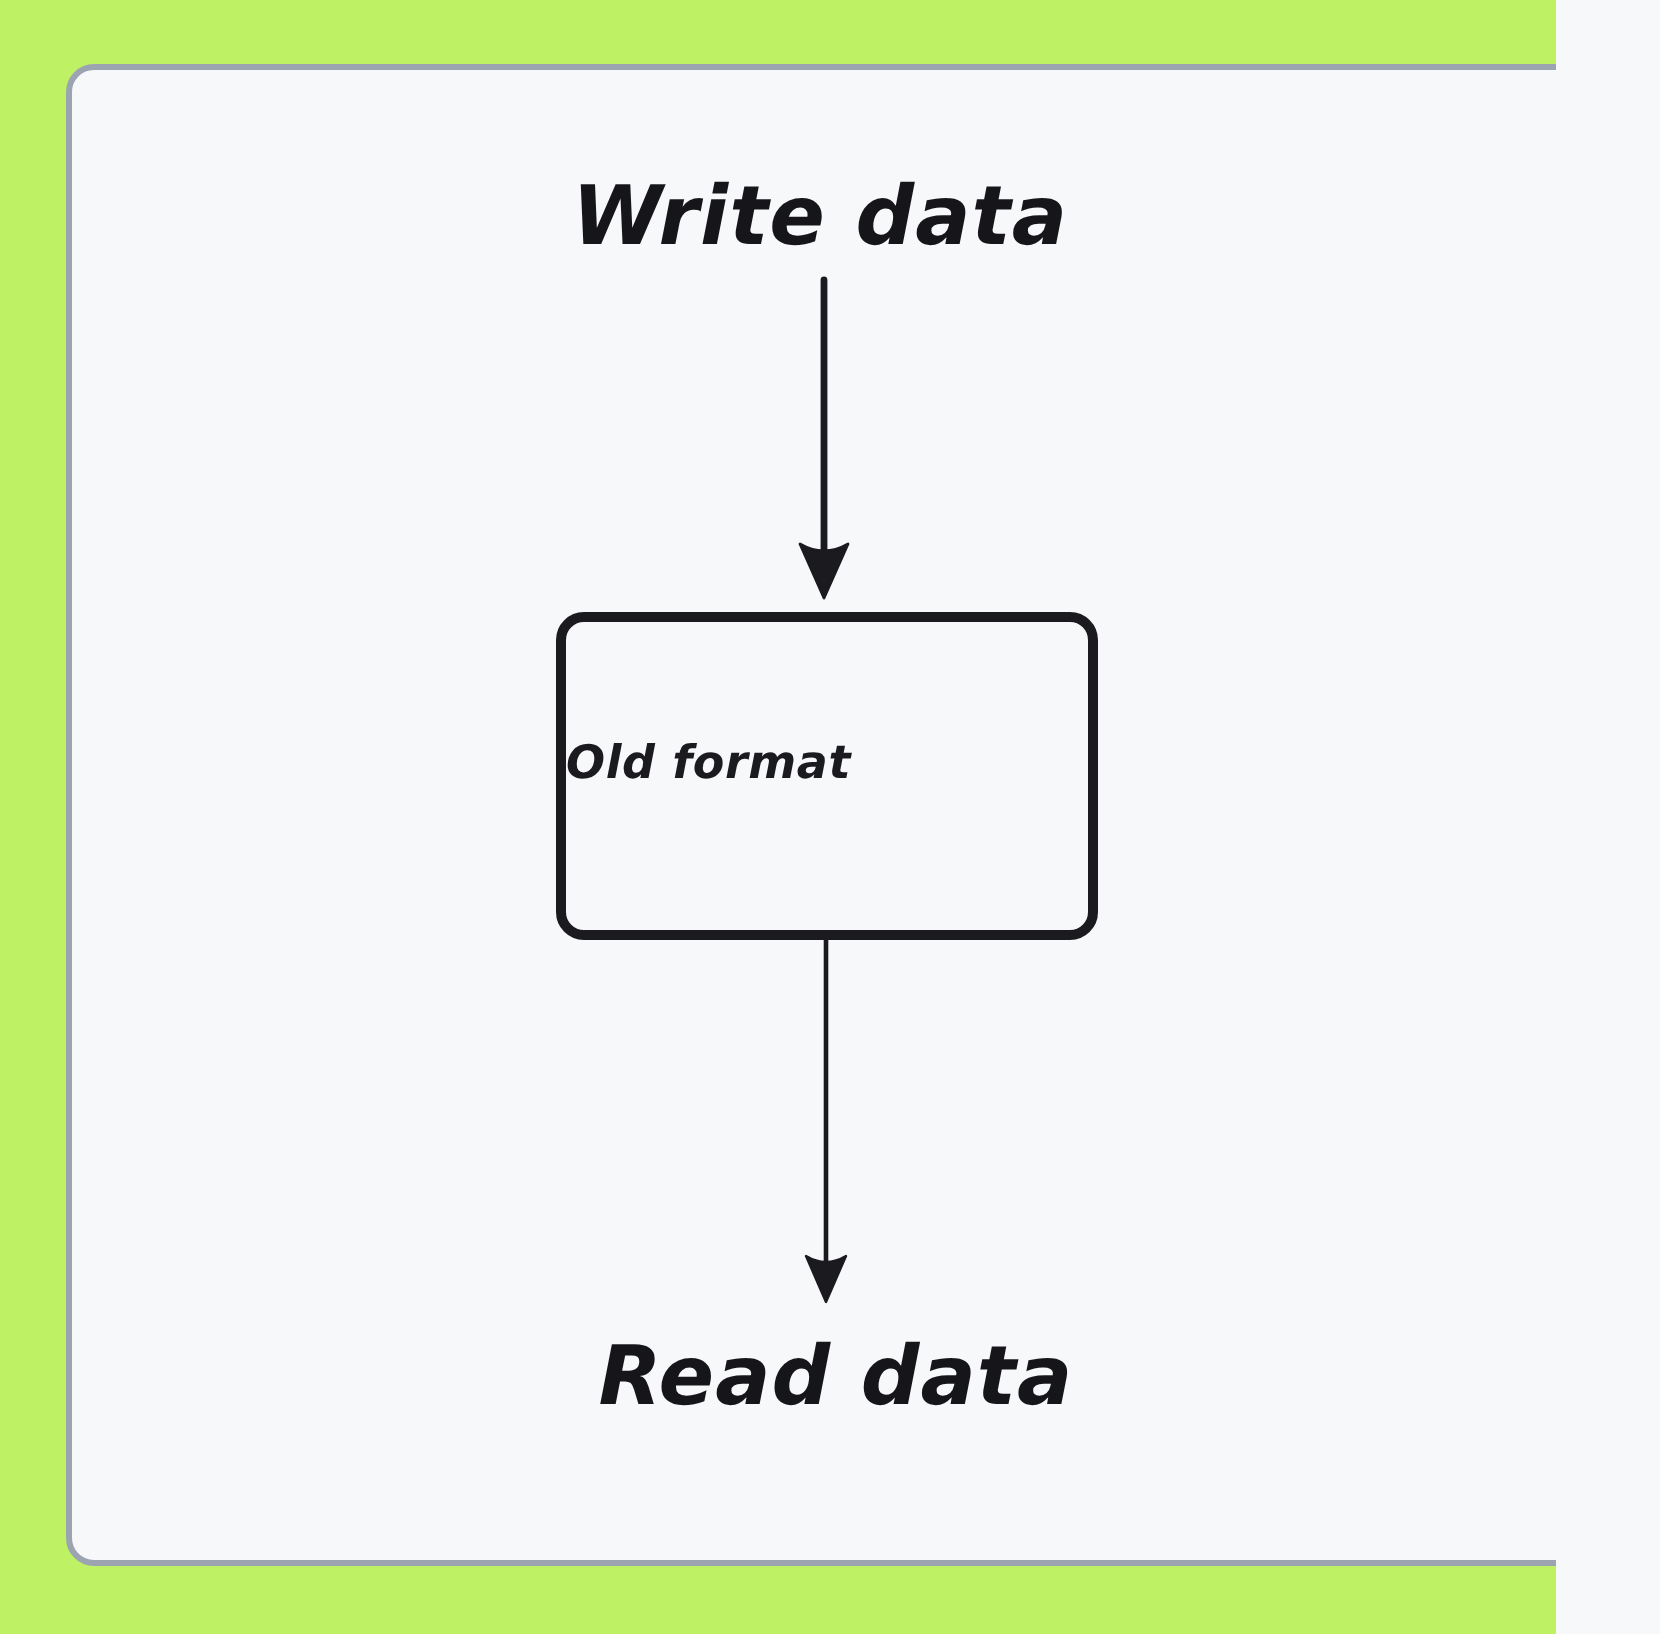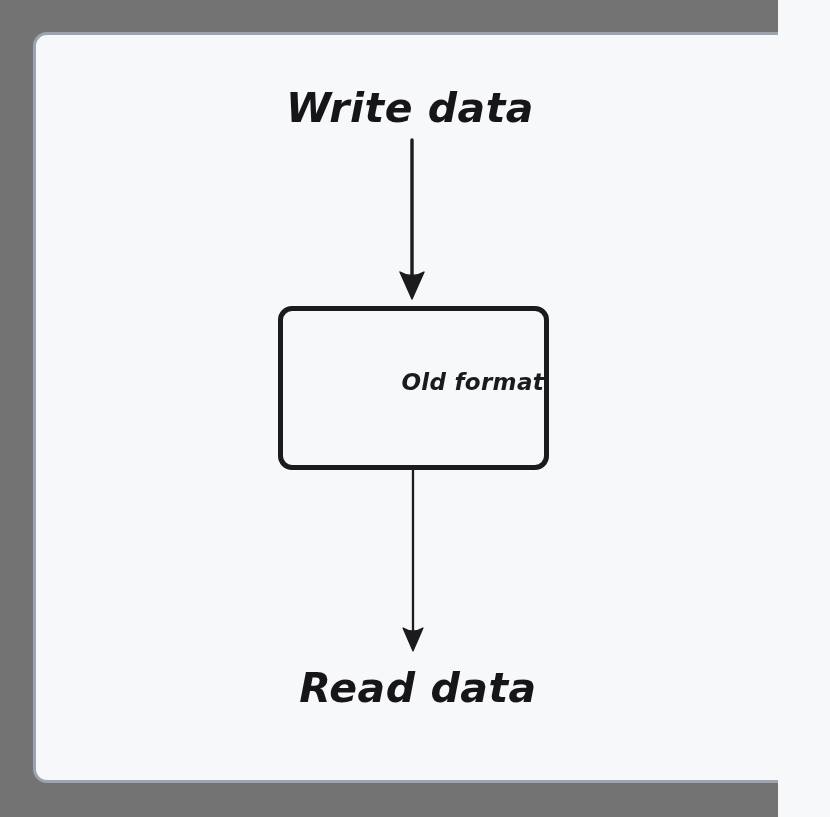--- a/index.html
+++ b/index.html
@@ -8,21 +8,21 @@
     padding: 0;
     background: #f7f8fa;
   }
   body {
     font-family: "DejaVu Sans", sans-serif;
   }
   #canvas {
     position: relative;
     width: 778px;
     height: 817px;
-    background: #737373;
+    background: #bef264;
     overflow: hidden;
   }
   
   .frame {
     position: absolute;
     left: 33px;
     top: 32px;
     width: 766px;
     height: 751px;
     box-sizing: border-box;
@@ -63,21 +63,21 @@
     box-sizing: border-box;
     border: 5px solid #1b1b1f;
     border-radius: 14px;
     background: #f7f8fa;
   }
   .node-label {
     position: absolute;
     left: 0;
     top: 60px;
     width: 261px;
-    text-align: right;
+    text-align: left;
     color: #1b1b1f;
     font-family: "DejaVu Sans", sans-serif;
     font-weight: 700;
     font-size: 23px;
     font-style: italic;
     letter-spacing: 0.3px;
     line-height: 1;
     white-space: nowrap;
   }
   

